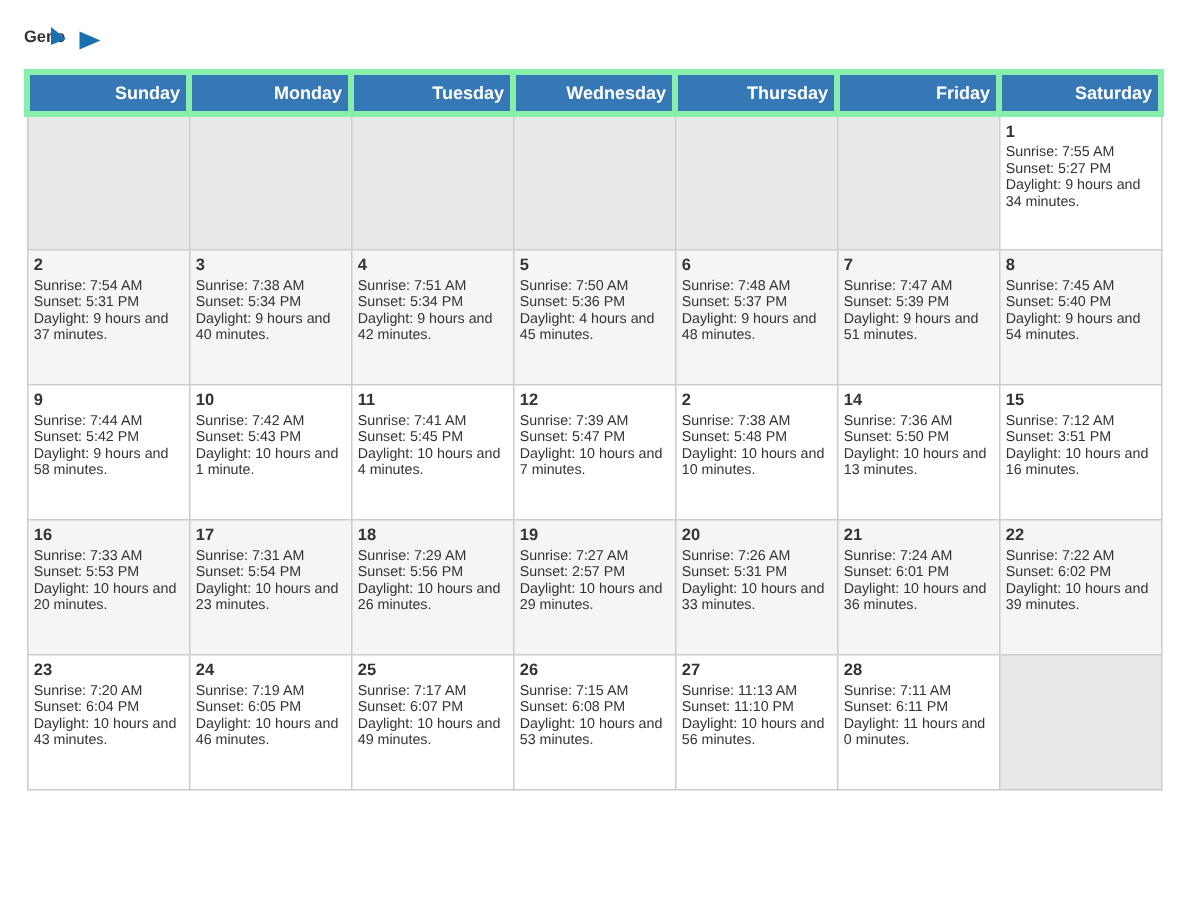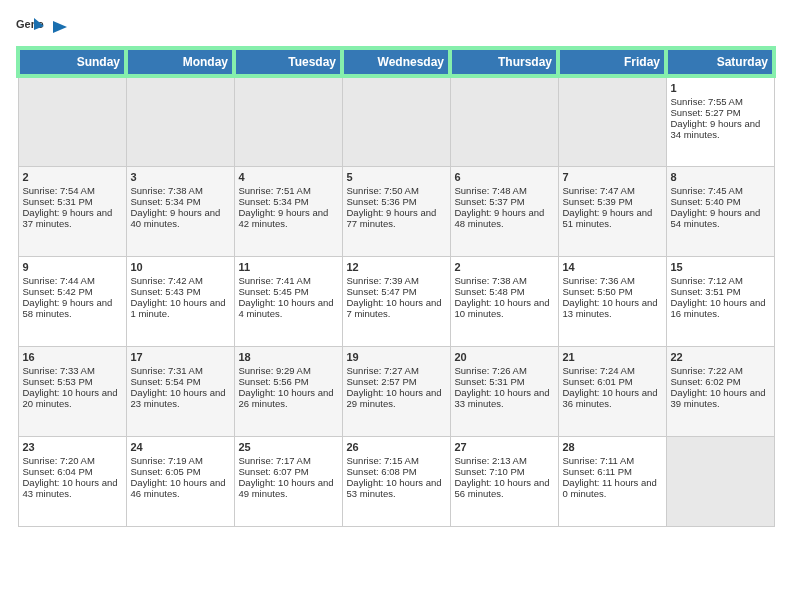--- a/index.html
+++ b/index.html
@@ -154,21 +154,21 @@
         <td>
           <span class="day-num">4</span>
           <div>Sunrise: 7:51 AM</div>
           <div>Sunset: 5:34 PM</div>
           <div>Daylight: 9 hours and 42 minutes.</div>
         </td>
         <td>
           <span class="day-num">5</span>
           <div>Sunrise: 7:50 AM</div>
           <div>Sunset: 5:36 PM</div>
-          <div>Daylight: 9 hours and 77 minutes.</div>
+          <div>Daylight: 4 hours and 45 minutes.</div>
         </td>
         <td>
           <span class="day-num">6</span>
           <div>Sunrise: 7:48 AM</div>
           <div>Sunset: 5:37 PM</div>
           <div>Daylight: 9 hours and 48 minutes.</div>
         </td>
         <td>
           <span class="day-num">7</span>
           <div>Sunrise: 7:47 AM</div>
@@ -234,21 +234,21 @@
           <div>Daylight: 10 hours and 20 minutes.</div>
         </td>
         <td>
           <span class="day-num">17</span>
           <div>Sunrise: 7:31 AM</div>
           <div>Sunset: 5:54 PM</div>
           <div>Daylight: 10 hours and 23 minutes.</div>
         </td>
         <td>
           <span class="day-num">18</span>
-          <div>Sunrise: 9:29 AM</div>
+          <div>Sunrise: 7:29 AM</div>
           <div>Sunset: 5:56 PM</div>
           <div>Daylight: 10 hours and 26 minutes.</div>
         </td>
         <td>
           <span class="day-num">19</span>
           <div>Sunrise: 7:27 AM</div>
           <div>Sunset: 2:57 PM</div>
           <div>Daylight: 10 hours and 29 minutes.</div>
         </td>
         <td>
@@ -290,22 +290,22 @@
           <div>Daylight: 10 hours and 49 minutes.</div>
         </td>
         <td>
           <span class="day-num">26</span>
           <div>Sunrise: 7:15 AM</div>
           <div>Sunset: 6:08 PM</div>
           <div>Daylight: 10 hours and 53 minutes.</div>
         </td>
         <td>
           <span class="day-num">27</span>
-          <div>Sunrise: 2:13 AM</div>
-          <div>Sunset: 7:10 PM</div>
+          <div>Sunrise: 11:13 AM</div>
+          <div>Sunset: 11:10 PM</div>
           <div>Daylight: 10 hours and 56 minutes.</div>
         </td>
         <td>
           <span class="day-num">28</span>
           <div>Sunrise: 7:11 AM</div>
           <div>Sunset: 6:11 PM</div>
           <div>Daylight: 11 hours and 0 minutes.</div>
         </td>
         <td class="empty-cell"></td>
       </tr>

